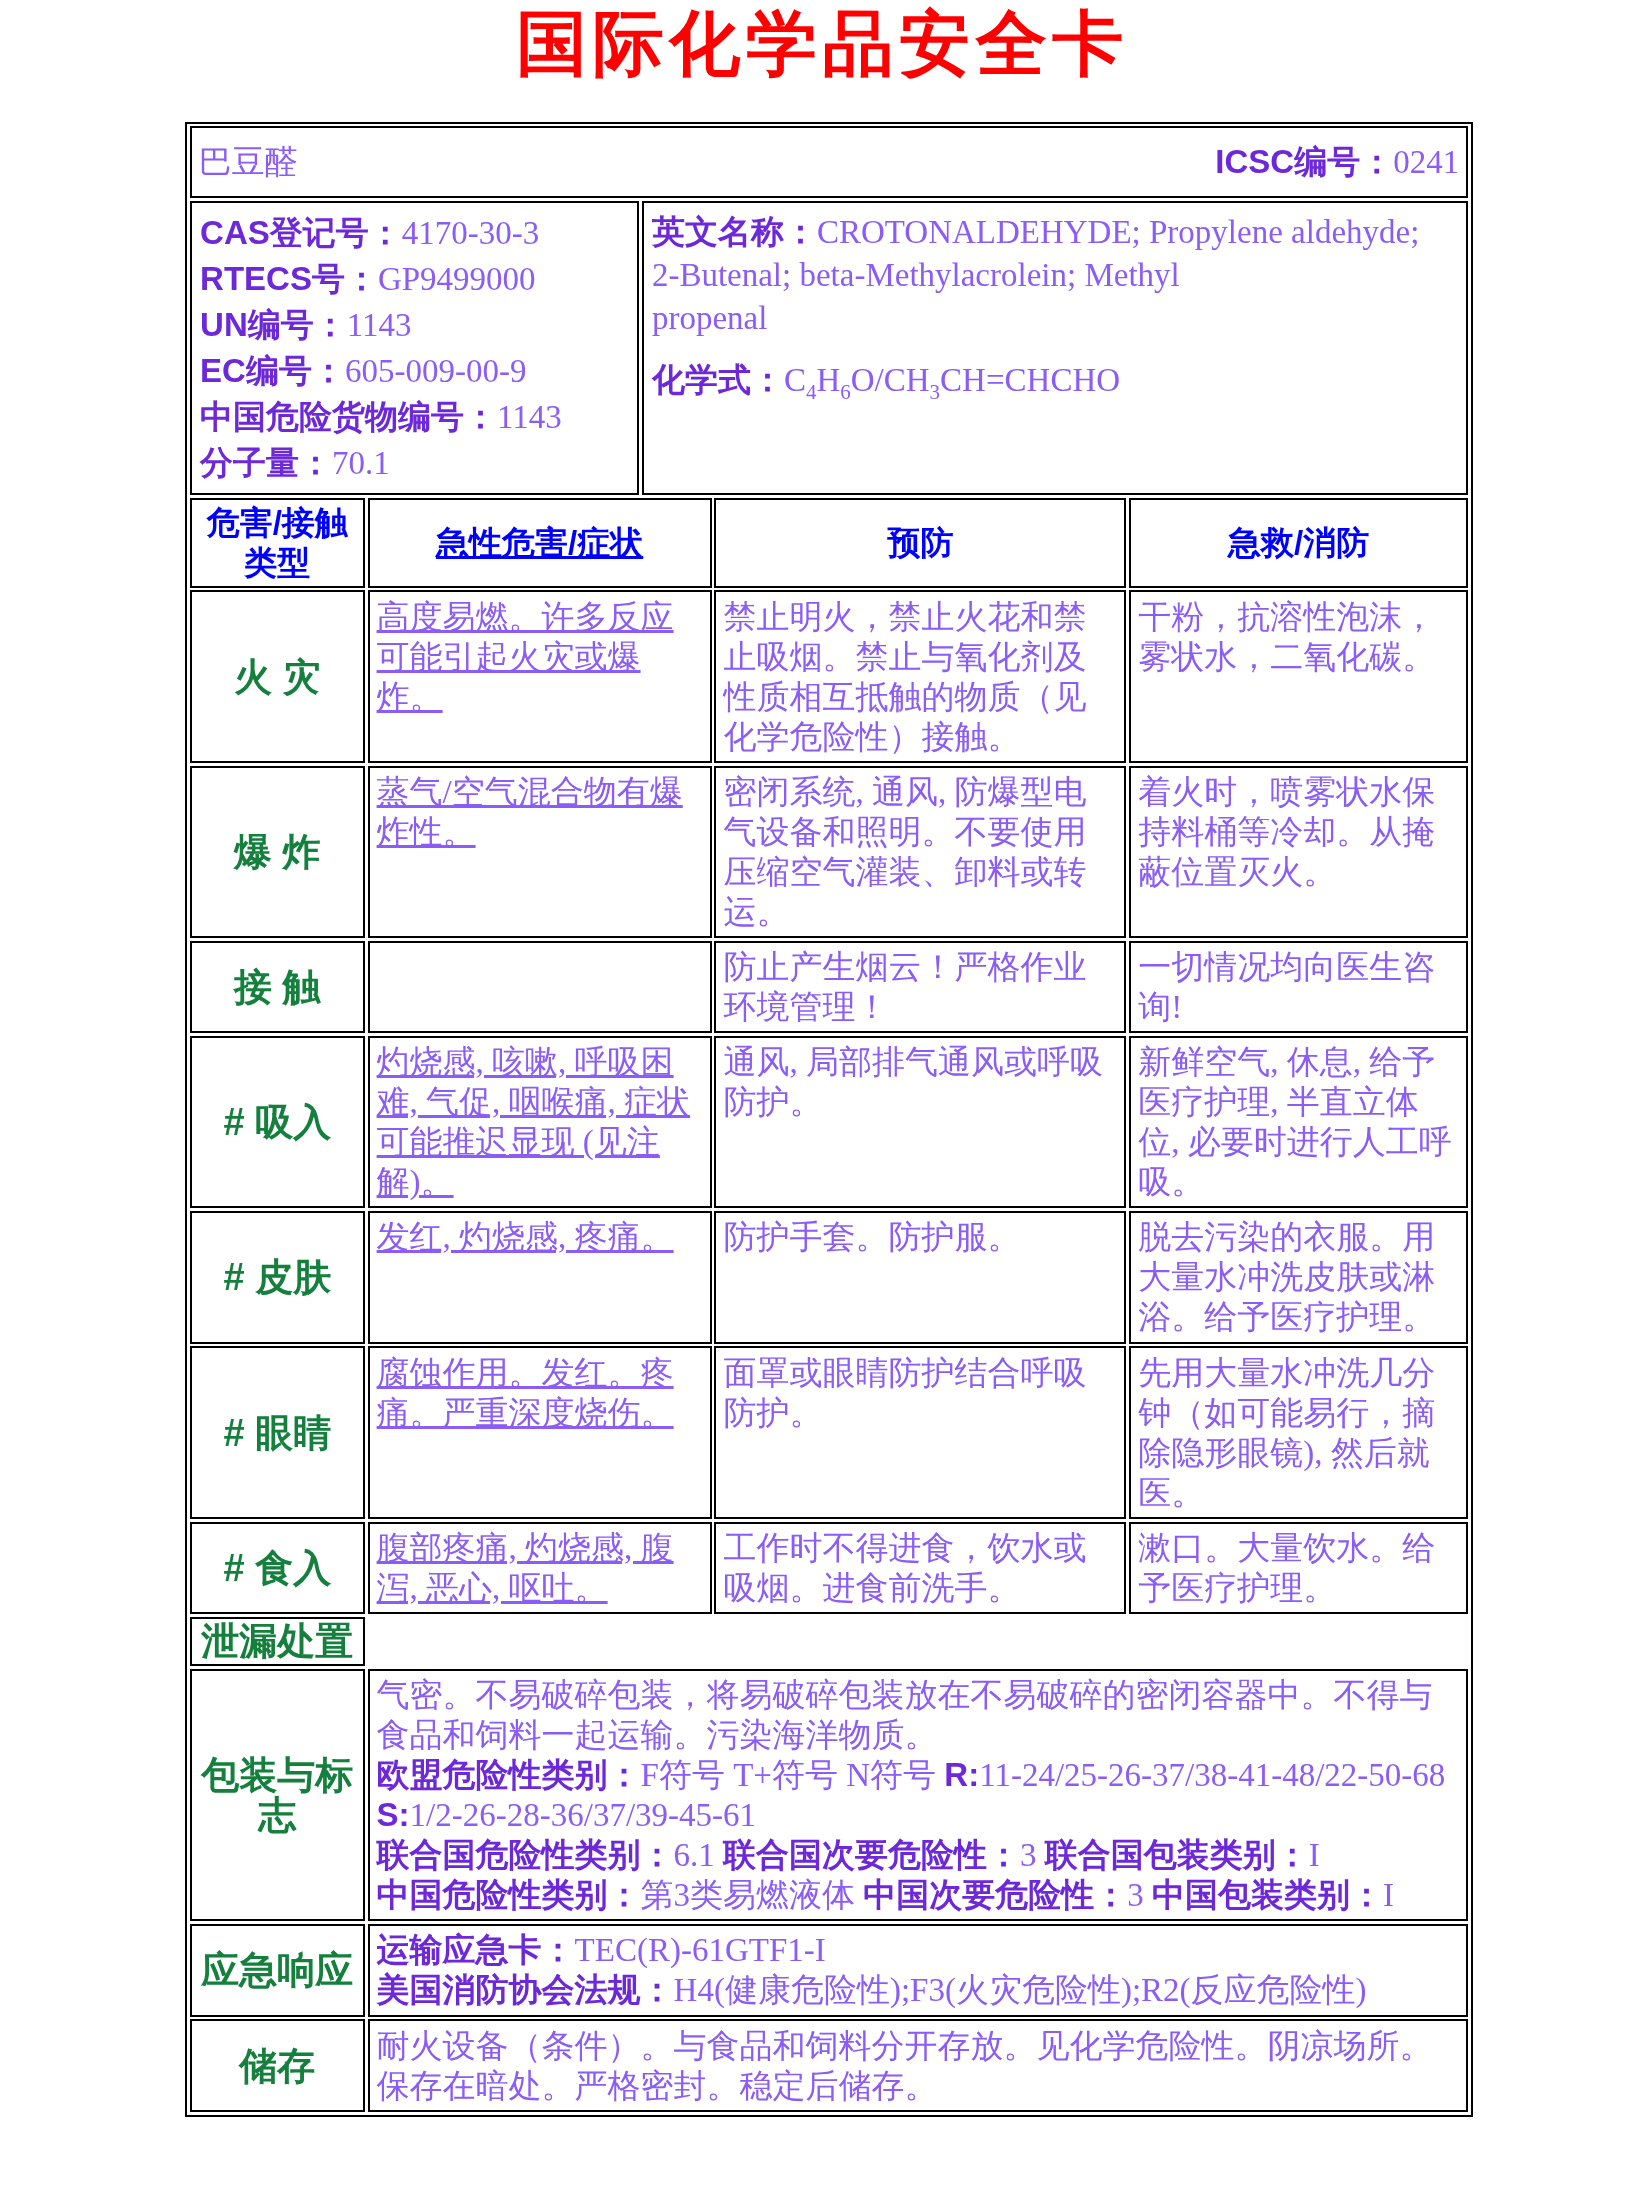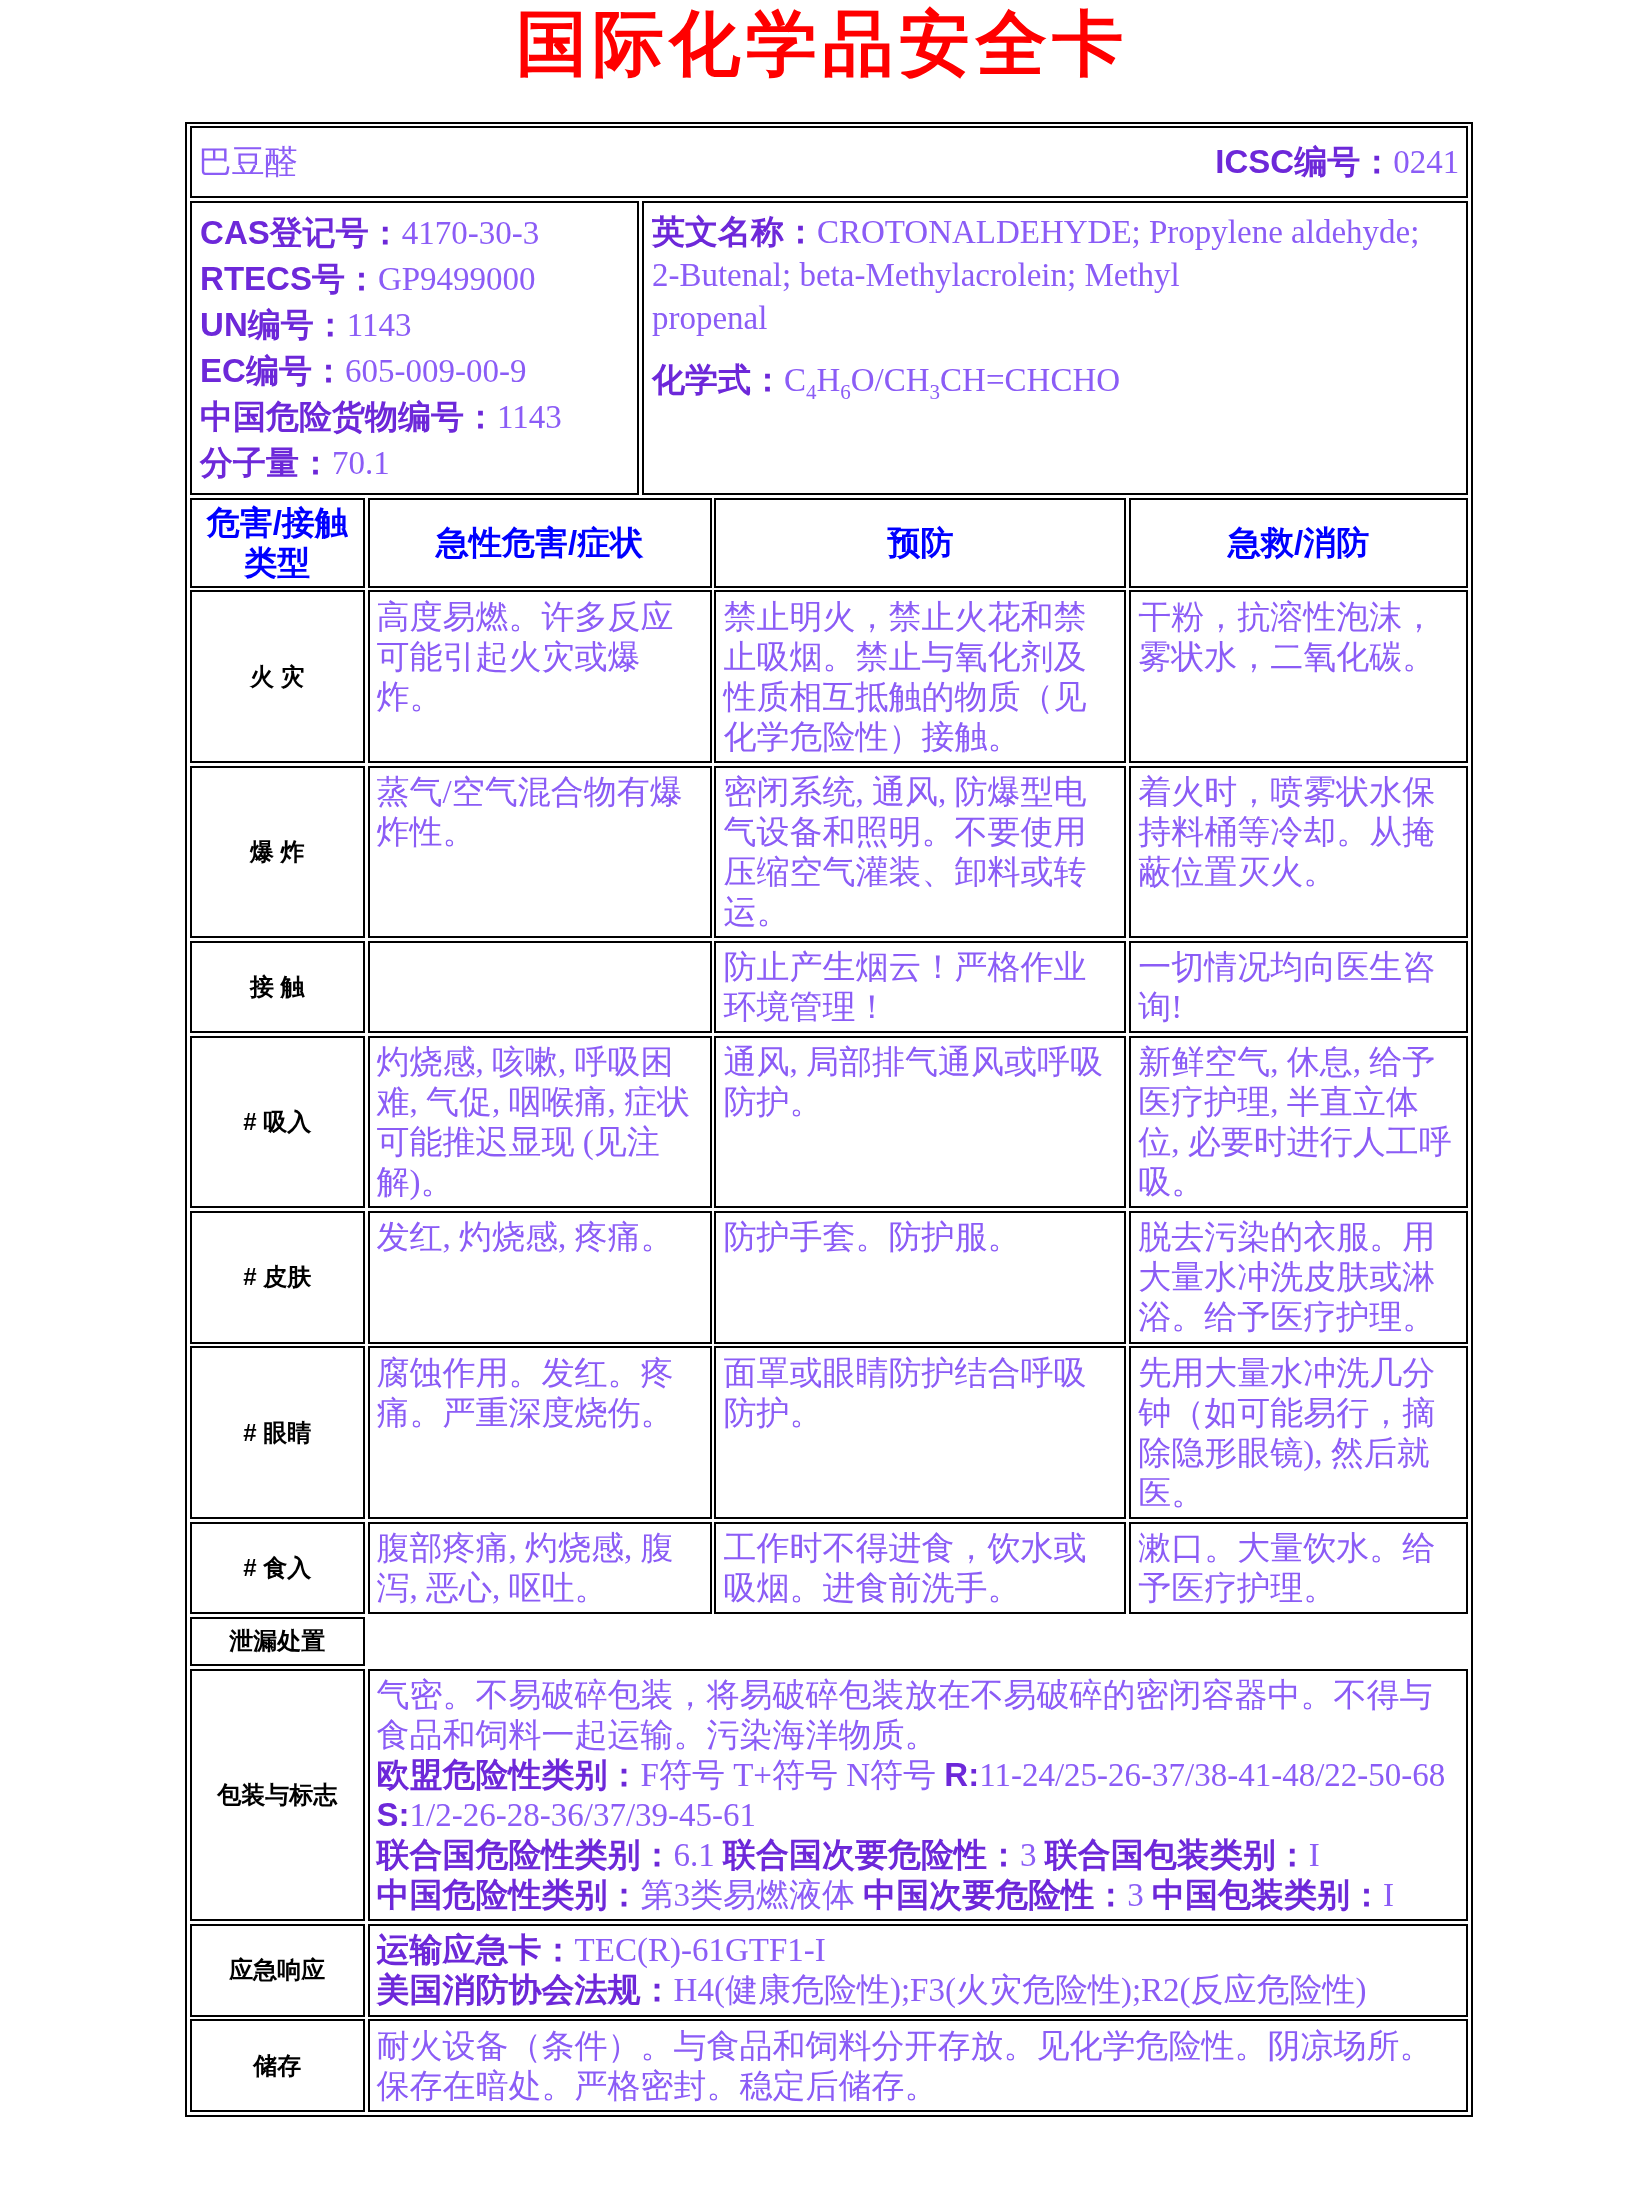--- a/index.html
+++ b/index.html
@@ -49,33 +49,33 @@
   .val, .para, .hdr, .type-label { white-space: pre-wrap; }
   .id-left  { flex: 0 0 449px; padding: 7px 8.3px; }
   .id-right { flex: 1 1 auto;  padding: 7px 8.3px; }
   .id-entry { line-height: 45px; }
   .id-entry-right { line-height: 43px; }
   .gap-top { margin-top: 18px; }
   sub { font-size: 21px; line-height: 0; }
   .c-type  { flex: 0 0 175px; padding: 2.8px 1.4px;
              display: flex; align-items: center; justify-content: center;
              text-align: center; }
-  .c-sym   { flex: 0 0 344px; }
+  .c-sym   { flex: 0 0 344px; text-decoration: underline; }
   .c-prev  { flex: 0 0 412px; }
   .c-aid   { flex: 1 1 auto; font-family: Liberation Serif, serif; }
   .c-merged{ flex: 1 1 auto; }
   .hdr {
     min-height: 85px;
     display: flex; align-items: center; justify-content: center;
     text-align: center;
     color: #0000ff; font-weight: bold;
     font-family: "Liberation Sans", "DejaVu Sans", sans-serif;
   }
   .type-label {
-    color: #000000; font-weight: bold; font-size: 24px;
+    color: #15803d; font-weight: bold; font-size: 38px;
     font-family: "Liberation Sans", "DejaVu Sans", sans-serif;
   }
   .para { margin: 0; }
 </style>
 </head>
 <body>
 
 <h1 class="page-title">国际化学品安全卡</h1>
 
 <div class="card" id="card">

